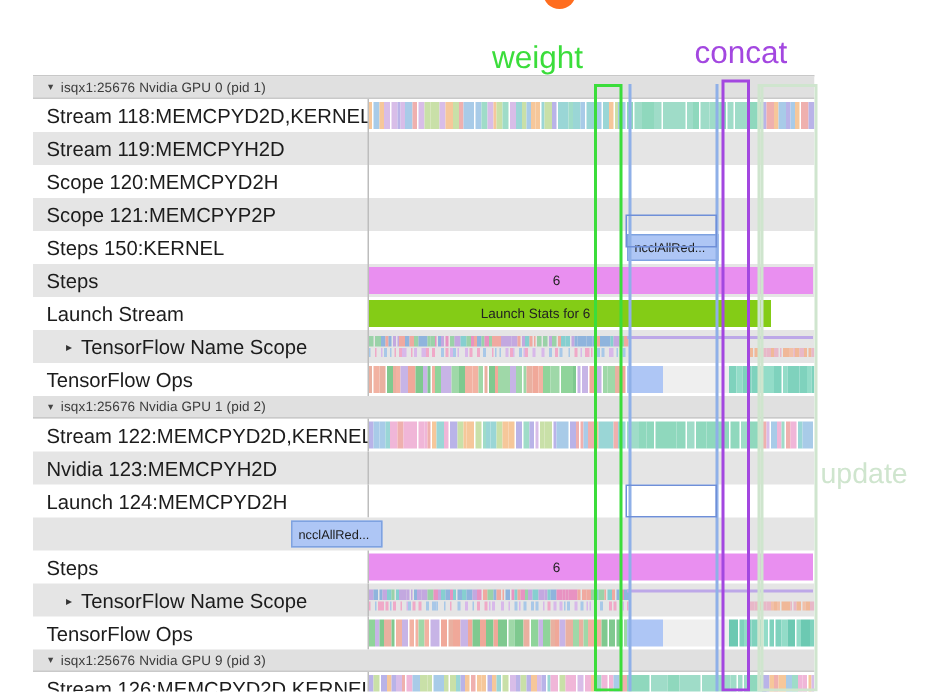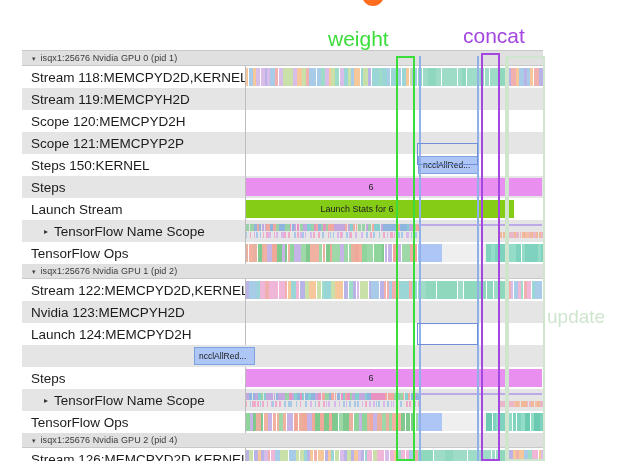--- a/index.html
+++ b/index.html
@@ -745,21 +745,21 @@
               <div style="position: absolute; left: 284.603px; top: 0px; bottom: 0px; width: 3.08452px; background: rgb(147, 220, 200);"></div>
               <div style="position: absolute; left: 288.198px; top: 0px; bottom: 0px; width: 5.60116px; background: rgb(108, 201, 178);"></div>
               <div style="position: absolute; left: 293.971px; top: 0px; bottom: 0px; width: 2.83756px; background: rgb(127, 210, 189);"></div>
             </div>
           </div>
         </div>
       </div>
       <div class="group">
         <div class="group-header">
           <span class="caret">▾</span>
-          <span class="ghlabel">isqx1:25676 Nvidia GPU 2 (pid 4)</span>
+          <span class="ghlabel">isqx1:25676 Nvidia GPU 9 (pid 3)</span>
         </div>
         <div class="row">
           <div class="namecell">
             <span class="txt">Stream 126:MEMCPYD2D,KERNEL,MI</span>
           </div>
           <div class="track">
             <div class="stripes full" style="left: 0px; width: 296px;">
               <div style="position: absolute; left: 0px; top: 0px; bottom: 0px; width: 2.90834px; background: rgb(185, 179, 232);"></div>
               <div style="position: absolute; left: 3.32411px; top: 0px; bottom: 0px; width: 3.70703px; background: rgb(201, 224, 168);"></div>
               <div style="position: absolute; left: 7.58144px; top: 0px; bottom: 0px; width: 4.36571px; background: rgb(185, 179, 232);"></div>

